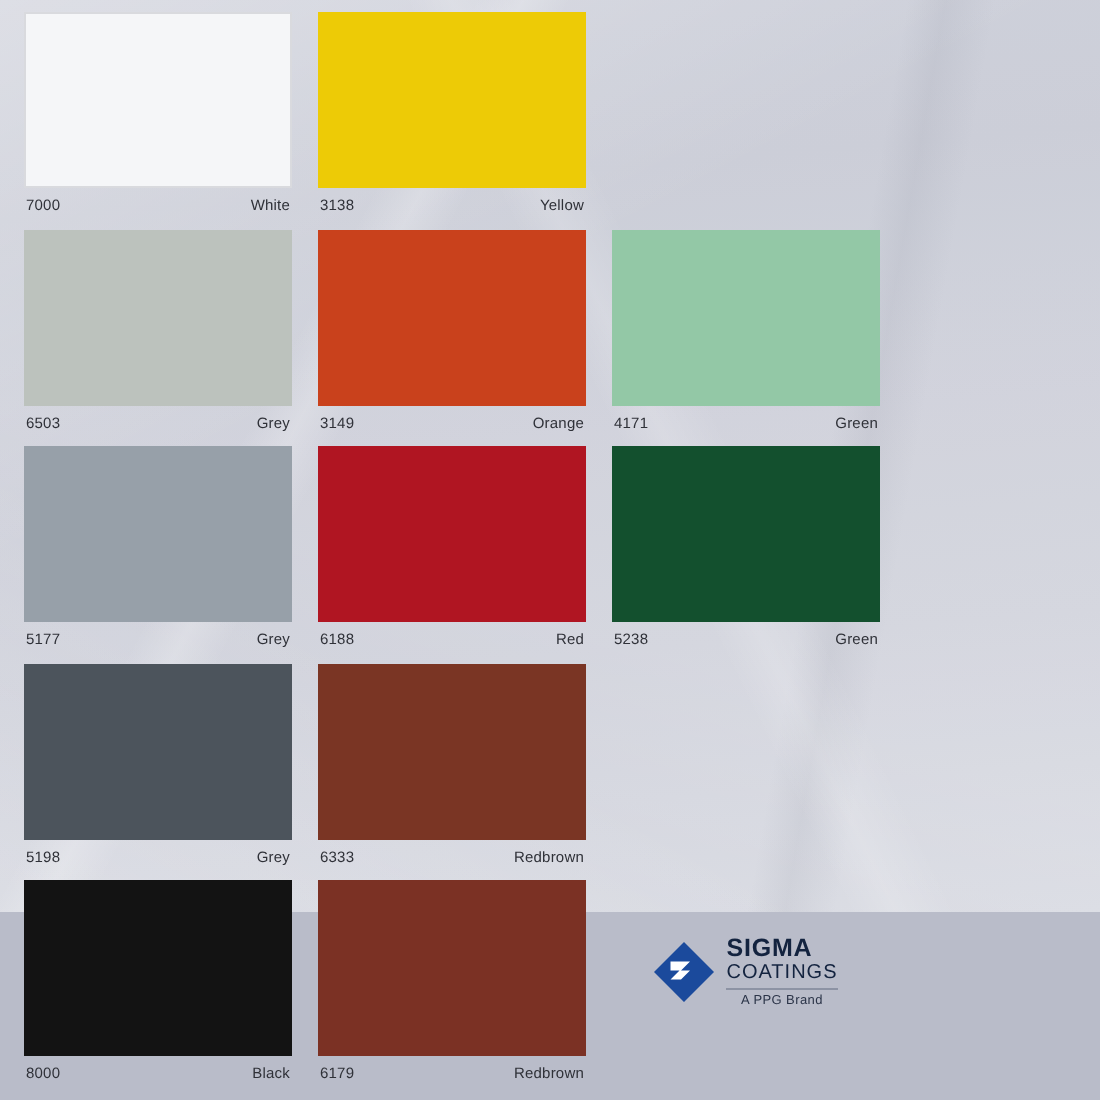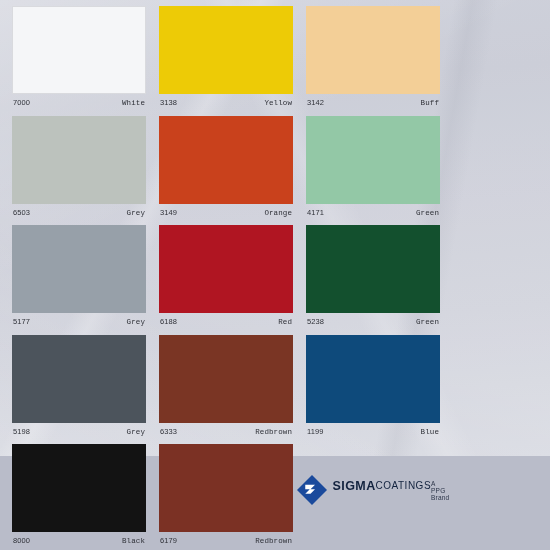--- a/index.html
+++ b/index.html
@@ -68,21 +68,21 @@
     display: flex;
     justify-content: space-between;
     align-items: baseline;
     font-size: 7.5px;
     line-height: 1;
     color: #2f3138;
     padding: 5px 1px 6px 1px;
     letter-spacing: .1px;
   }
   .caption .code { text-align: left; }
-  .caption .name { text-align: left; font-family: Liberation Mono, monospace; }
+  .caption .name { text-align: left; }
 
   
   .logo-cell {
     width: 134px;
     flex: 0 0 134px;
     height: 88px;
     display: flex;
     align-items: center;
     justify-content: center;
   }
@@ -92,21 +92,21 @@
     gap: 6px;
     transform: translateY(2px);
   }
   .logo-mark {
     width: 30px;
     height: 30px;
     flex: 0 0 30px;
   }
   .logo-text {
     display: flex;
-    flex-direction: row;
+    flex-direction: column;
     align-items: flex-start;
   }
   .logo-sigma {
     font-size: 12.5px;
     font-weight: bold;
     letter-spacing: .4px;
     color: #13233f;
     line-height: 1.02;
   }
   .logo-coatings {
@@ -141,27 +141,20 @@
             <span class="name">White</span>
           </div>
         </div>
         <div class="cell">
           <div class="swatch" style="background: rgb(237, 203, 6);"></div>
           <div class="caption">
             <span class="code">3138</span>
             <span class="name">Yellow</span>
           </div>
         </div>
-        <div class="cell">
-          <div class="swatch" style="background: rgb(243, 207, 151);"></div>
-          <div class="caption">
-            <span class="code">3142</span>
-            <span class="name">Buff</span>
-          </div>
-        </div>
       </div>
       <div class="row">
         <div class="cell">
           <div class="swatch" style="background: rgb(188, 194, 189);"></div>
           <div class="caption">
             <span class="code">6503</span>
             <span class="name">Grey</span>
           </div>
         </div>
         <div class="cell">
@@ -208,27 +201,20 @@
           <div class="caption">
             <span class="code">5198</span>
             <span class="name">Grey</span>
           </div>
         </div>
         <div class="cell">
           <div class="swatch" style="background: rgb(122, 53, 36);"></div>
           <div class="caption">
             <span class="code">6333</span>
             <span class="name">Redbrown</span>
-          </div>
-        </div>
-        <div class="cell">
-          <div class="swatch" style="background: rgb(14, 74, 123);"></div>
-          <div class="caption">
-            <span class="code">1199</span>
-            <span class="name">Blue</span>
           </div>
         </div>
       </div>
       <div class="row">
         <div class="cell">
           <div class="swatch" style="background: rgb(19, 19, 19);"></div>
           <div class="caption">
             <span class="code">8000</span>
             <span class="name">Black</span>
           </div>

